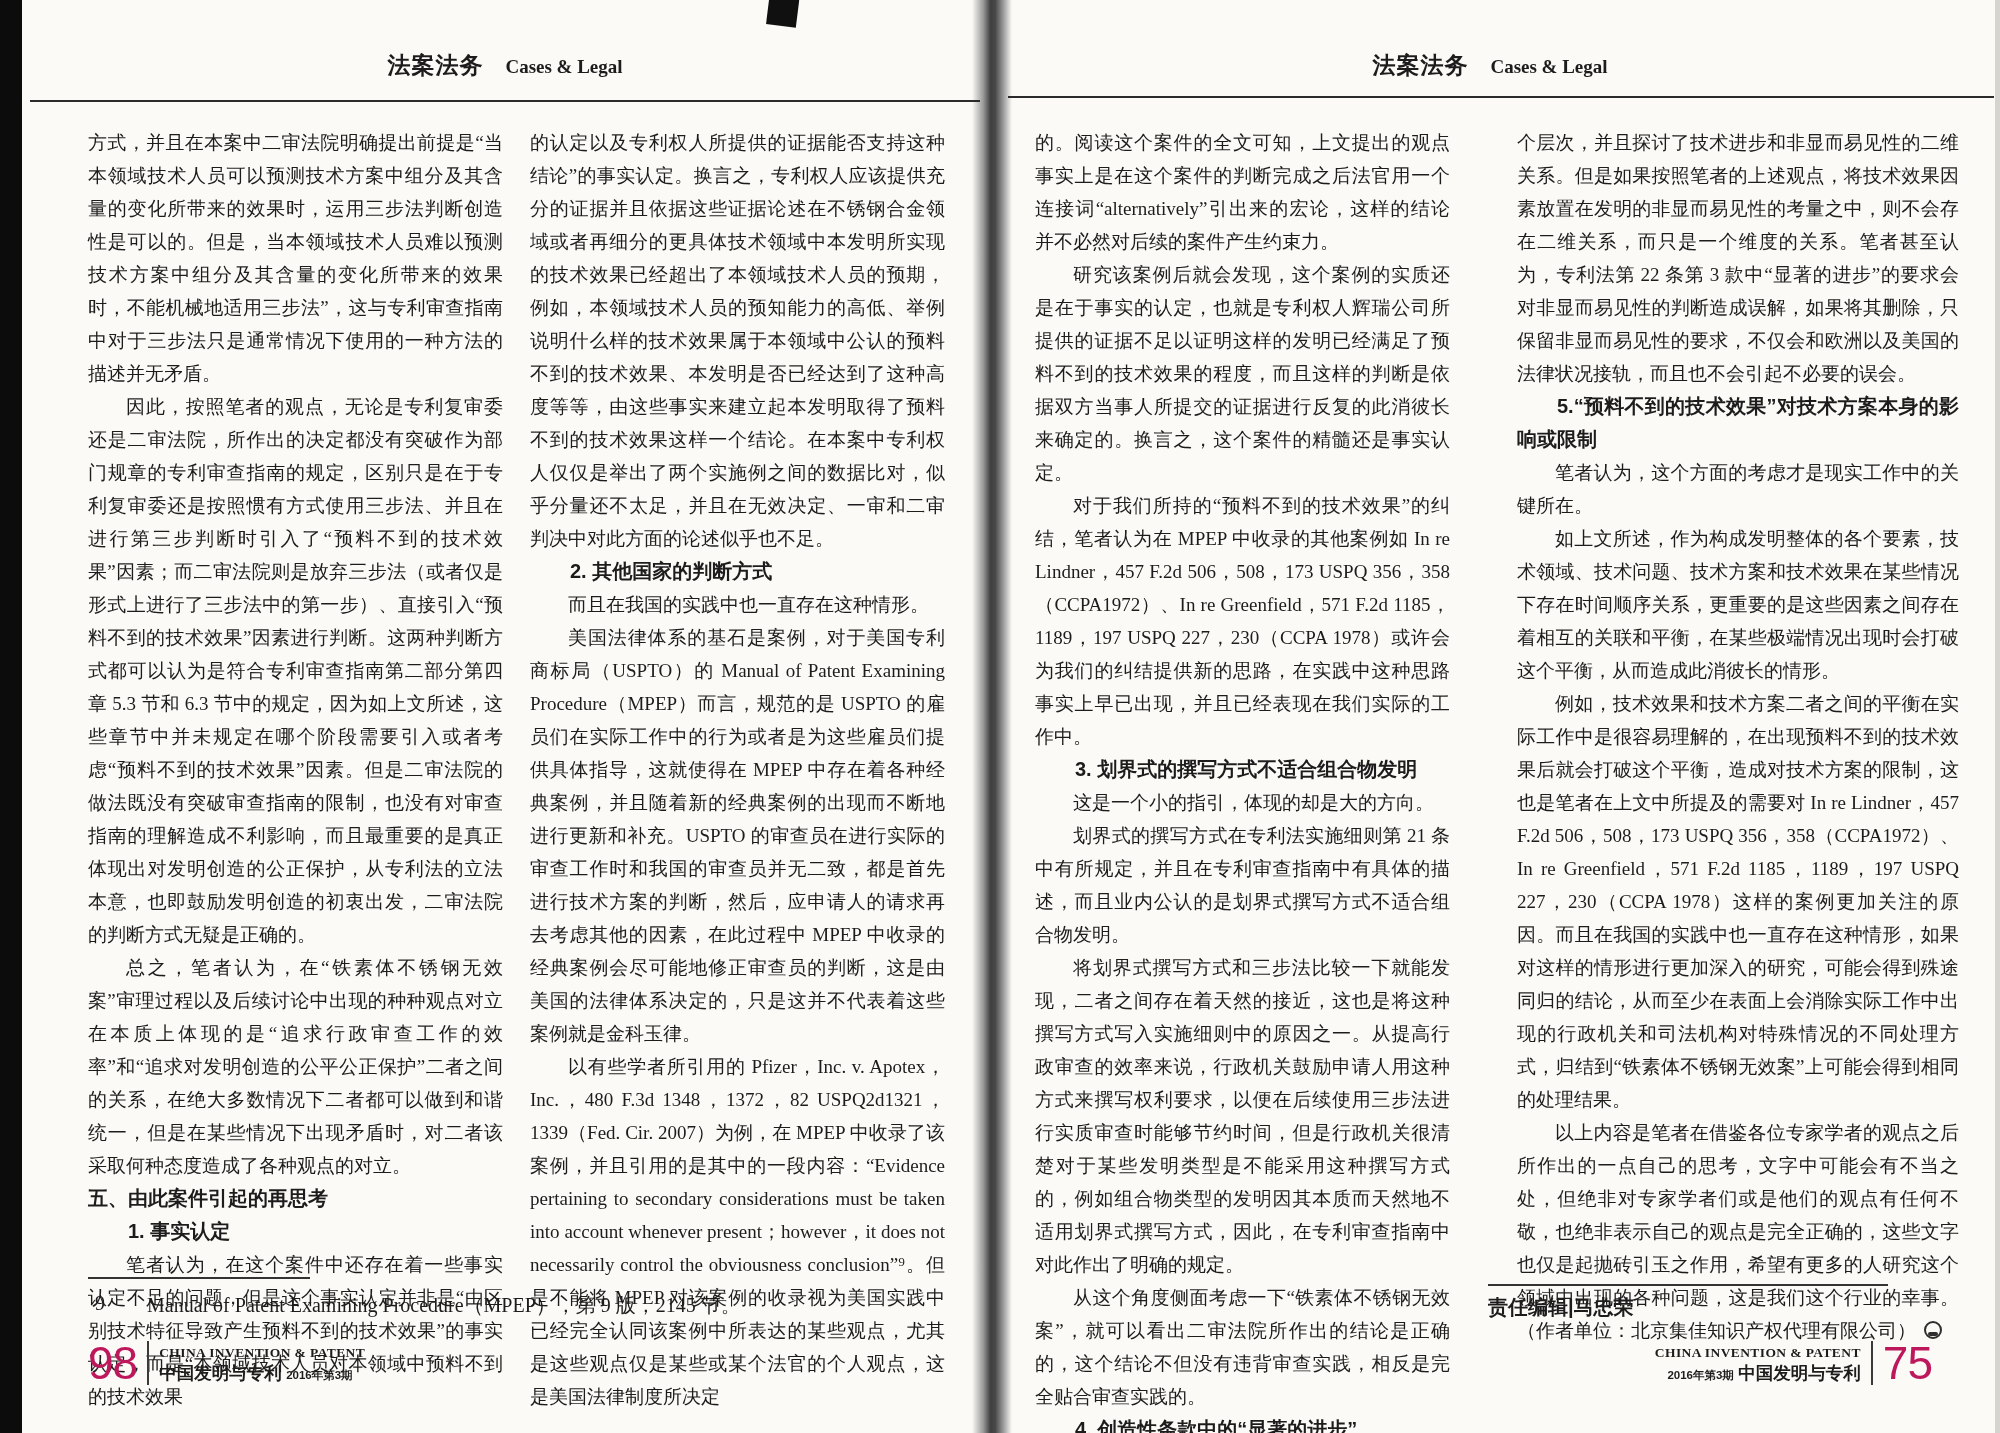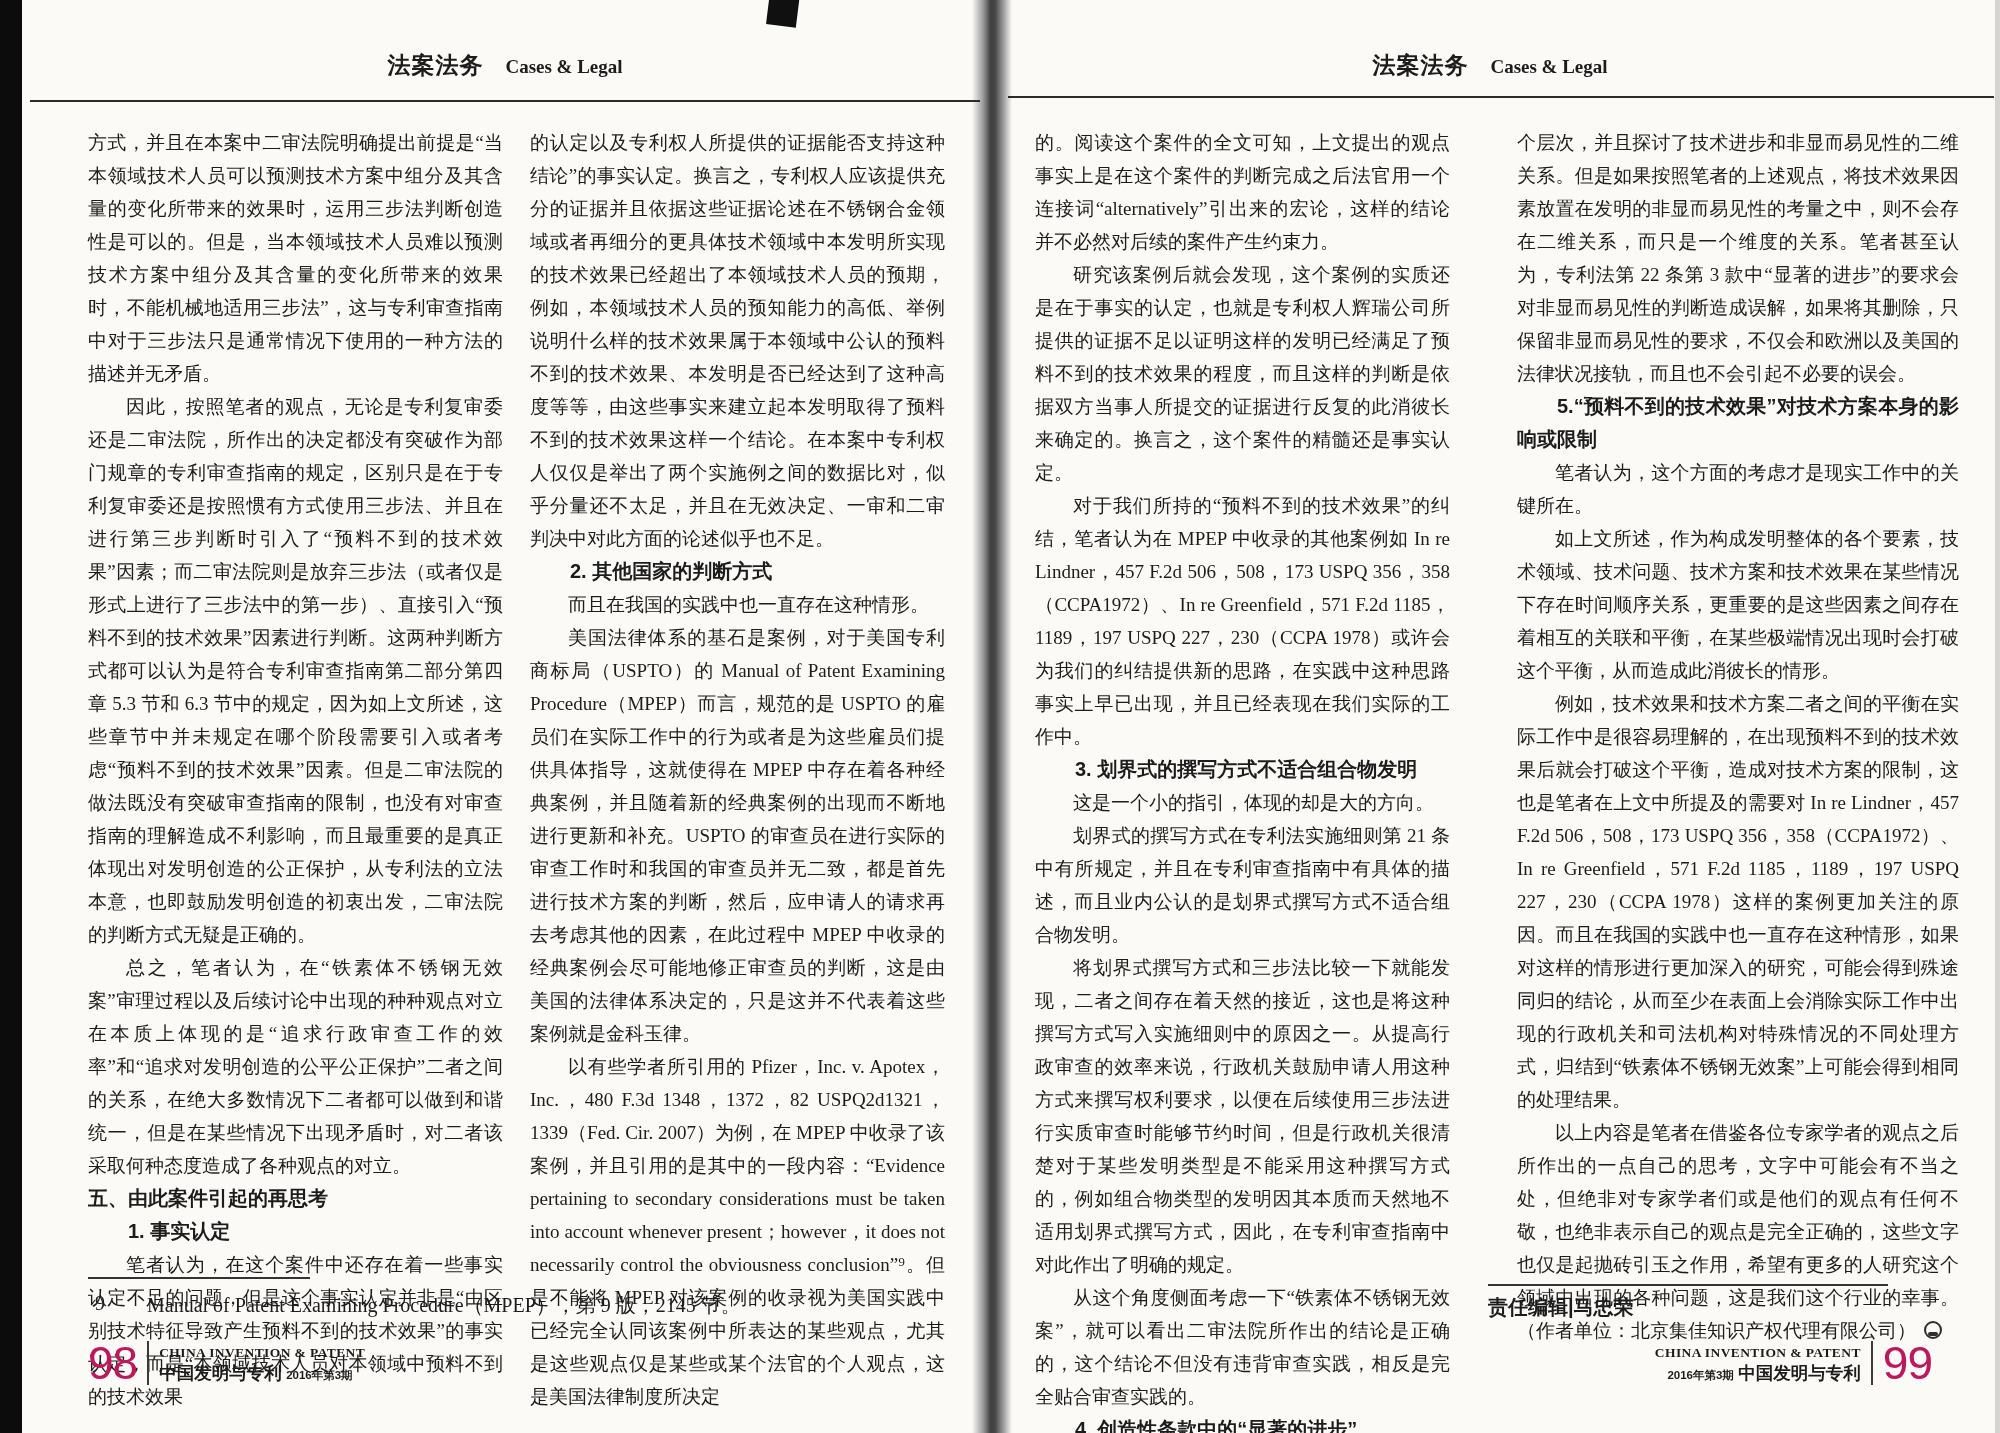--- a/index.html
+++ b/index.html
@@ -155,16 +155,16 @@
 
   <div id="editor-rule"></div>
   <div id="editor-line">责任编辑|马忠荣</div>
 
   <div class="footer" id="footer-right">
     <span class="finfo">
       <span class="brand-en">CHINA INVENTION &amp; PATENT</span><br>
       <span class="line2"><span class="issue">2016年第3期</span> <span class="brand-zh">中国发明与专利</span></span>
     </span>
     <span class="fdiv"></span>
-    <span class="pgnum">99</span>
+    <span class="pgnum">75</span>
   </div>
 
 </div>
 
 </body></html>

